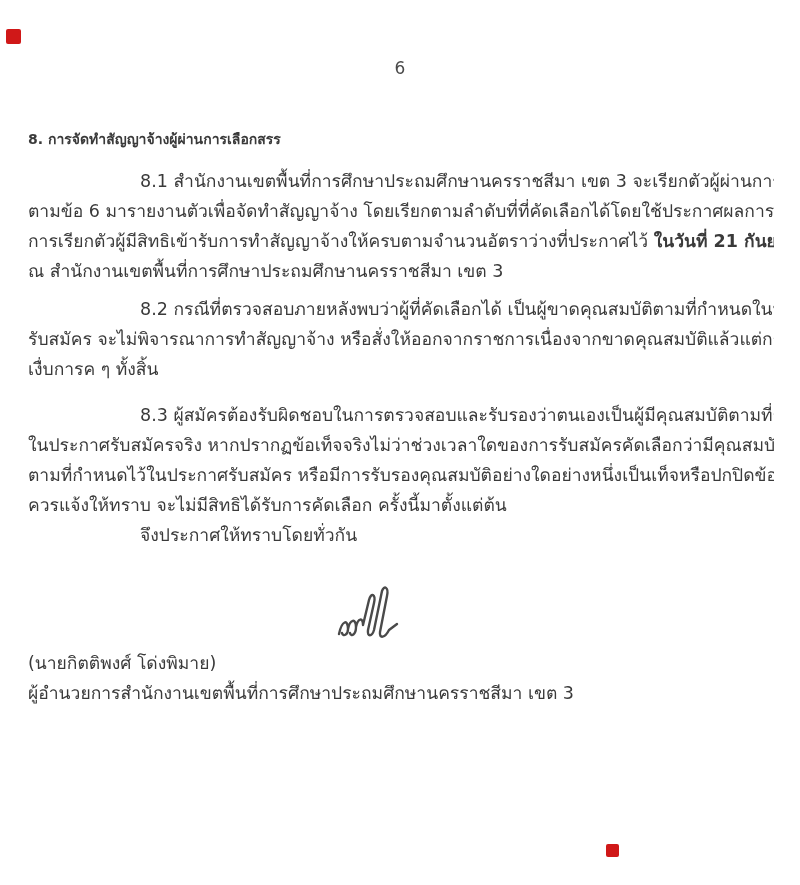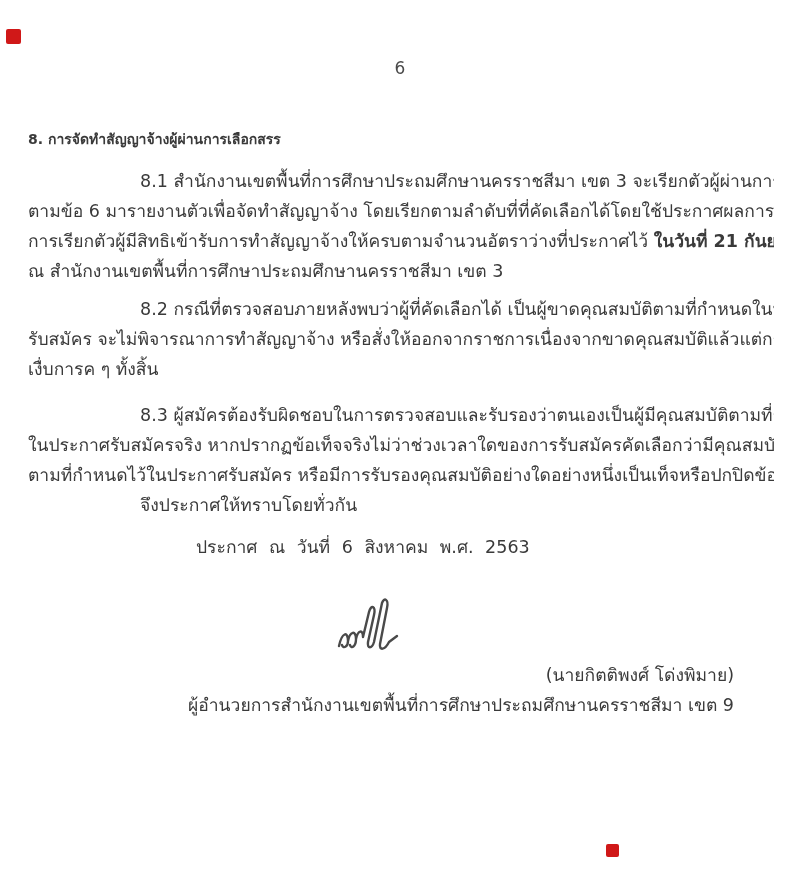--- a/index.html
+++ b/index.html
@@ -53,21 +53,21 @@
   }
   .date-line {
     margin-top: 12px;
     padding-left: 168px;
     white-space: nowrap;
     word-spacing: 6px;
   }
   .signature-block {
     margin-top: 34px;
     margin-right: 40px;
-    text-align: right;
+    text-align: left;
   }
   .signature-svg {
     display: block;
     margin: 0 auto 2px auto;
   }
   .sig-name { white-space: nowrap; }
   .sig-title { white-space: nowrap; }
   .red-marker {
     position: absolute;
     border-radius: 2px;
@@ -97,34 +97,34 @@
   <div class="para para-2">
     <div class="line jl first-line">8.2 กรณีที่ตรวจสอบภายหลังพบว่าผู้ที่คัดเลือกได้ เป็นผู้ขาดคุณสมบัติตามที่กำหนดในประกาศ</div>
     <div class="line jl">รับสมัคร จะไม่พิจารณาการทำสัญญาจ้าง หรือสั่งให้ออกจากราชการเนื่องจากขาดคุณสมบัติแล้วแต่กรณี โดยไม่มี</div>
     <div class="line">เงื่บการค ๆ ทั้งสิ้น</div>
   </div>
 
   <div class="para para-3">
     <div class="line jl first-line">8.3 ผู้สมัครต้องรับผิดชอบในการตรวจสอบและรับรองว่าตนเองเป็นผู้มีคุณสมบัติตามที่กำหนดไว้</div>
     <div class="line jl">ในประกาศรับสมัครจริง หากปรากฏข้อเท็จจริงไม่ว่าช่วงเวลาใดของการรับสมัครคัดเลือกว่ามีคุณสมบัติไม่ตรง</div>
     <div class="line jl">ตามที่กำหนดไว้ในประกาศรับสมัคร หรือมีการรับรองคุณสมบัติอย่างใดอย่างหนึ่งเป็นเท็จหรือปกปิดข้อเท็จจริงที่</div>
+    <div class="line">ควรแจ้งให้ทราบ จะไม่มีสิทธิได้รับการคัดเลือก ครั้งนี้มาตั้งแต่ต้น</div>
   </div>
 
   <div class="closing-line">จึงประกาศให้ทราบโดยทั่วกัน</div>
 
-  <div class="date-line">ประกาศ ณ วันที่ 6 สิงหาคม พ.ศ. 2563</div>
 
   <div class="signature-block">
     <svg class="signature-svg" width="96" height="62" viewBox="0 0 96 62" aria-hidden="true">
       <path d="M6 50 C 9 36 15 35 15 45 C 15 51 10 53 9 49
                M15 45 C 17 35 23 34 23 43 C 23 51 18 53 17 49
                M23 43 C 25 34 30 33 30 41
                L 36 16 C 38 8 43 10 41 19 L 35 46 C 34 53 39 53 41 46
                L 49 7 C 51 1 56 3 54 12 L 47 48 C 46 55 52 54 56 46
                L 64 40" fill="none" stroke="#4a4a4a" stroke-width="2.4" stroke-linecap="round" stroke-linejoin="round"></path>
     </svg>
     <div class="sig-name">(นายกิตติพงศ์ โด่งพิมาย)</div>
-    <div class="sig-title">ผู้อำนวยการสำนักงานเขตพื้นที่การศึกษาประถมศึกษานครราชสีมา เขต 9</div>
+    <div class="sig-title">ผู้อำนวยการสำนักงานเขตพื้นที่การศึกษาประถมศึกษานครราชสีมา เขต 3</div>
   </div>
 
 </div>
 
 <div class="red-marker red-marker-bottom" style="background: rgb(208, 24, 24);"></div>
 
 </body></html>

